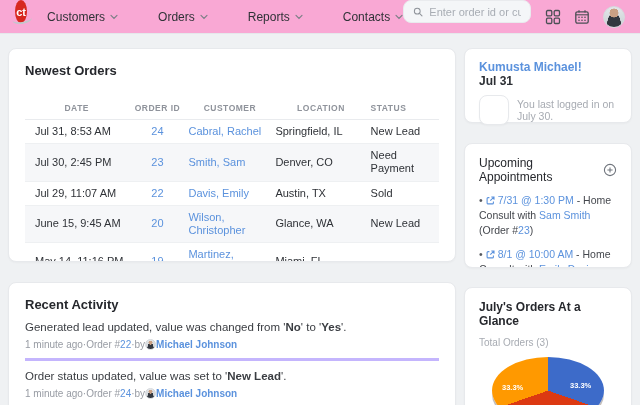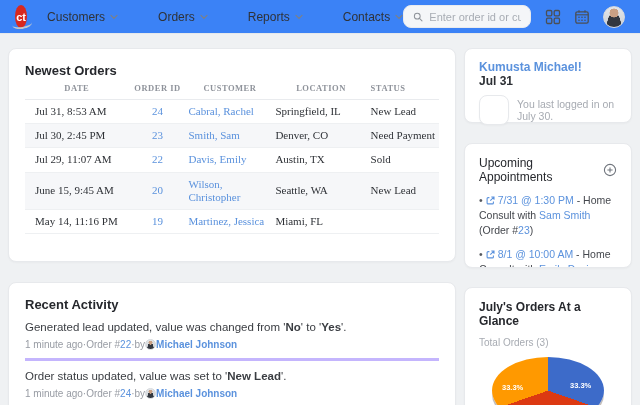--- a/index.html
+++ b/index.html
@@ -1,21 +1,21 @@
 <!DOCTYPE html>
 <html><head>
 <meta charset="utf-8">
 <style>
   * { margin:0; padding:0; box-sizing:border-box; }
   html,body { width:640px; height:405px; }
   body { font-family:"Liberation Sans", sans-serif; background:#eff1f3; color:#2f3237; }
   .app { width:640px; height:405px; overflow:hidden; display:flex; flex-direction:column; }
 
   
-  .navbar { height:34px; background:#3b82f6; border-bottom:1px solid #e5e8eb; display:flex; align-items:center; padding:0 15px; flex:0 0 auto; }
+  .navbar { height:34px; background:#f9a8d4; border-bottom:1px solid #e5e8eb; display:flex; padding:0 15px; flex:0 0 auto; }
   .logo { position:relative; width:23px; height:23px; border-radius:50%; background:#d7281f; color:#fff;
           display:flex; align-items:center; justify-content:center; font-size:11px; font-weight:700; cursor:pointer; }
   .logo::after { content:''; position:absolute; left:-3px; right:-5px; bottom:-1px; height:8px;
                  border-bottom:2px solid #c3c7cc; border-radius:50%; transform:rotate(-8deg); }
   .nav-menu { display:flex; gap:40px; margin-left:20px; }
   .nav-item { display:flex; align-items:center; gap:5px; font-size:12px; font-weight:500; color:#2f3237;
               background:none; border:none; font-family:inherit; cursor:pointer; }
   .search { margin-left:auto; width:226px; height:23px; background:#f4f6f8; border:1px solid #e9ebee; border-radius:8px;
             display:flex; align-items:center; gap:6px; padding:0 9px; }
   .search input { border:none; background:transparent; outline:none; font-family:inherit; font-size:11px; color:#2f3237; width:100%; }
@@ -34,21 +34,21 @@
 
   
   .main { display:flex; gap:8px; padding:14px 8px 0; flex:1 1 auto; }
   .col-left { width:448px; display:flex; flex-direction:column; }
   .col-right { width:168px; display:flex; flex-direction:column; }
   .card { background:#fff; border:1px solid #e7e9ec; border-radius:8px; box-shadow:0 1px 2px rgba(0,0,0,.03); }
   .card-title { font-size:13px; font-weight:700; color:#26282d; }
 
   
   .orders-card { height:214px; padding:14px 16px 10px; overflow:hidden; }
-  .orders-card table { width:100%; border-collapse:collapse; margin-top:0; table-layout:fixed;font-family:Liberation Serif, serif; }
+  .orders-card table { width:100%; border-collapse:collapse; margin-top:20px; table-layout:fixed; }
   .orders-card th { font-size:8.5px; letter-spacing:.5px; color:#8f939b; font-weight:600; text-align:center;
                     padding:5px 2px 6px; border-bottom:1px solid #e9ebee; }
   .orders-card td { font-size:11px; line-height:1.2; color:#2f3237; padding:5px 2px; border-bottom:1px solid #eef0f2; }
   .orders-card tbody tr:nth-child(even) { background:#f6f7f9; }
   td.c-date { padding-left:10px; }
   th.w-date, td.c-date { width:25%; }
   th.w-order, td.c-order { width:14%; text-align:center; }
   th.w-cust, td.c-cust { width:21%; }
   th.w-loc, td.c-loc { width:23%; }
   th.w-status, td.c-status { width:17%; text-align:left; }
@@ -192,21 +192,21 @@
      <td class="c-date">Jul 29, 11:07 AM</td>
      <td class="c-order"><span class="link">22</span></td>
      <td class="c-cust"><span class="link">Davis, Emily</span></td>
      <td class="c-loc">Austin, TX</td>
      <td class="c-status">Sold</td>
    </tr>
               <tr>
      <td class="c-date">June 15, 9:45 AM</td>
      <td class="c-order"><span class="link">20</span></td>
      <td class="c-cust"><span class="link">Wilson, Christopher</span></td>
-     <td class="c-loc">Seattle, WA</td>
+     <td class="c-loc">Glance, WA</td>
      <td class="c-status">New Lead</td>
    </tr>
               <tr>
      <td class="c-date">May 14, 11:16 PM</td>
      <td class="c-order"><span class="link">19</span></td>
      <td class="c-cust"><span class="link">Martinez, Jessica</span></td>
      <td class="c-loc">Miami, FL</td>
      <td class="c-status"></td>
    </tr>
             </tbody>

